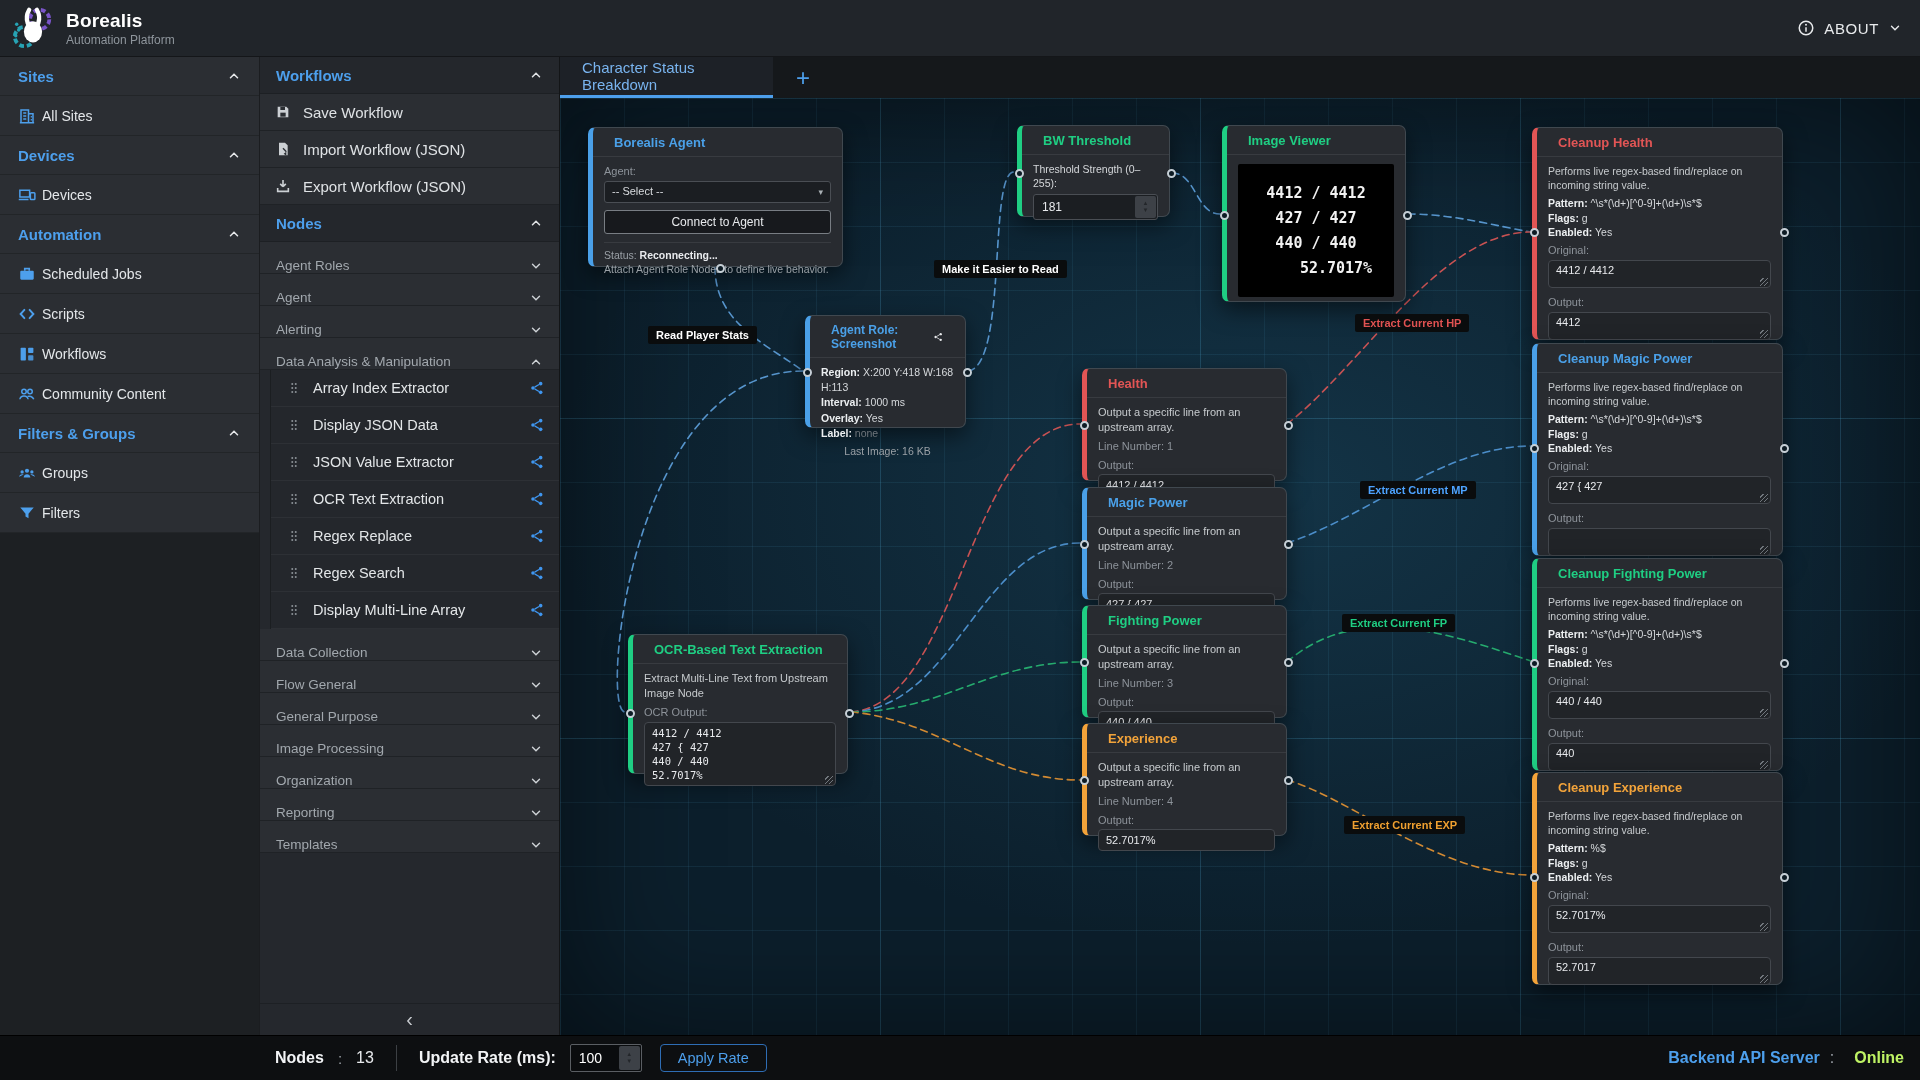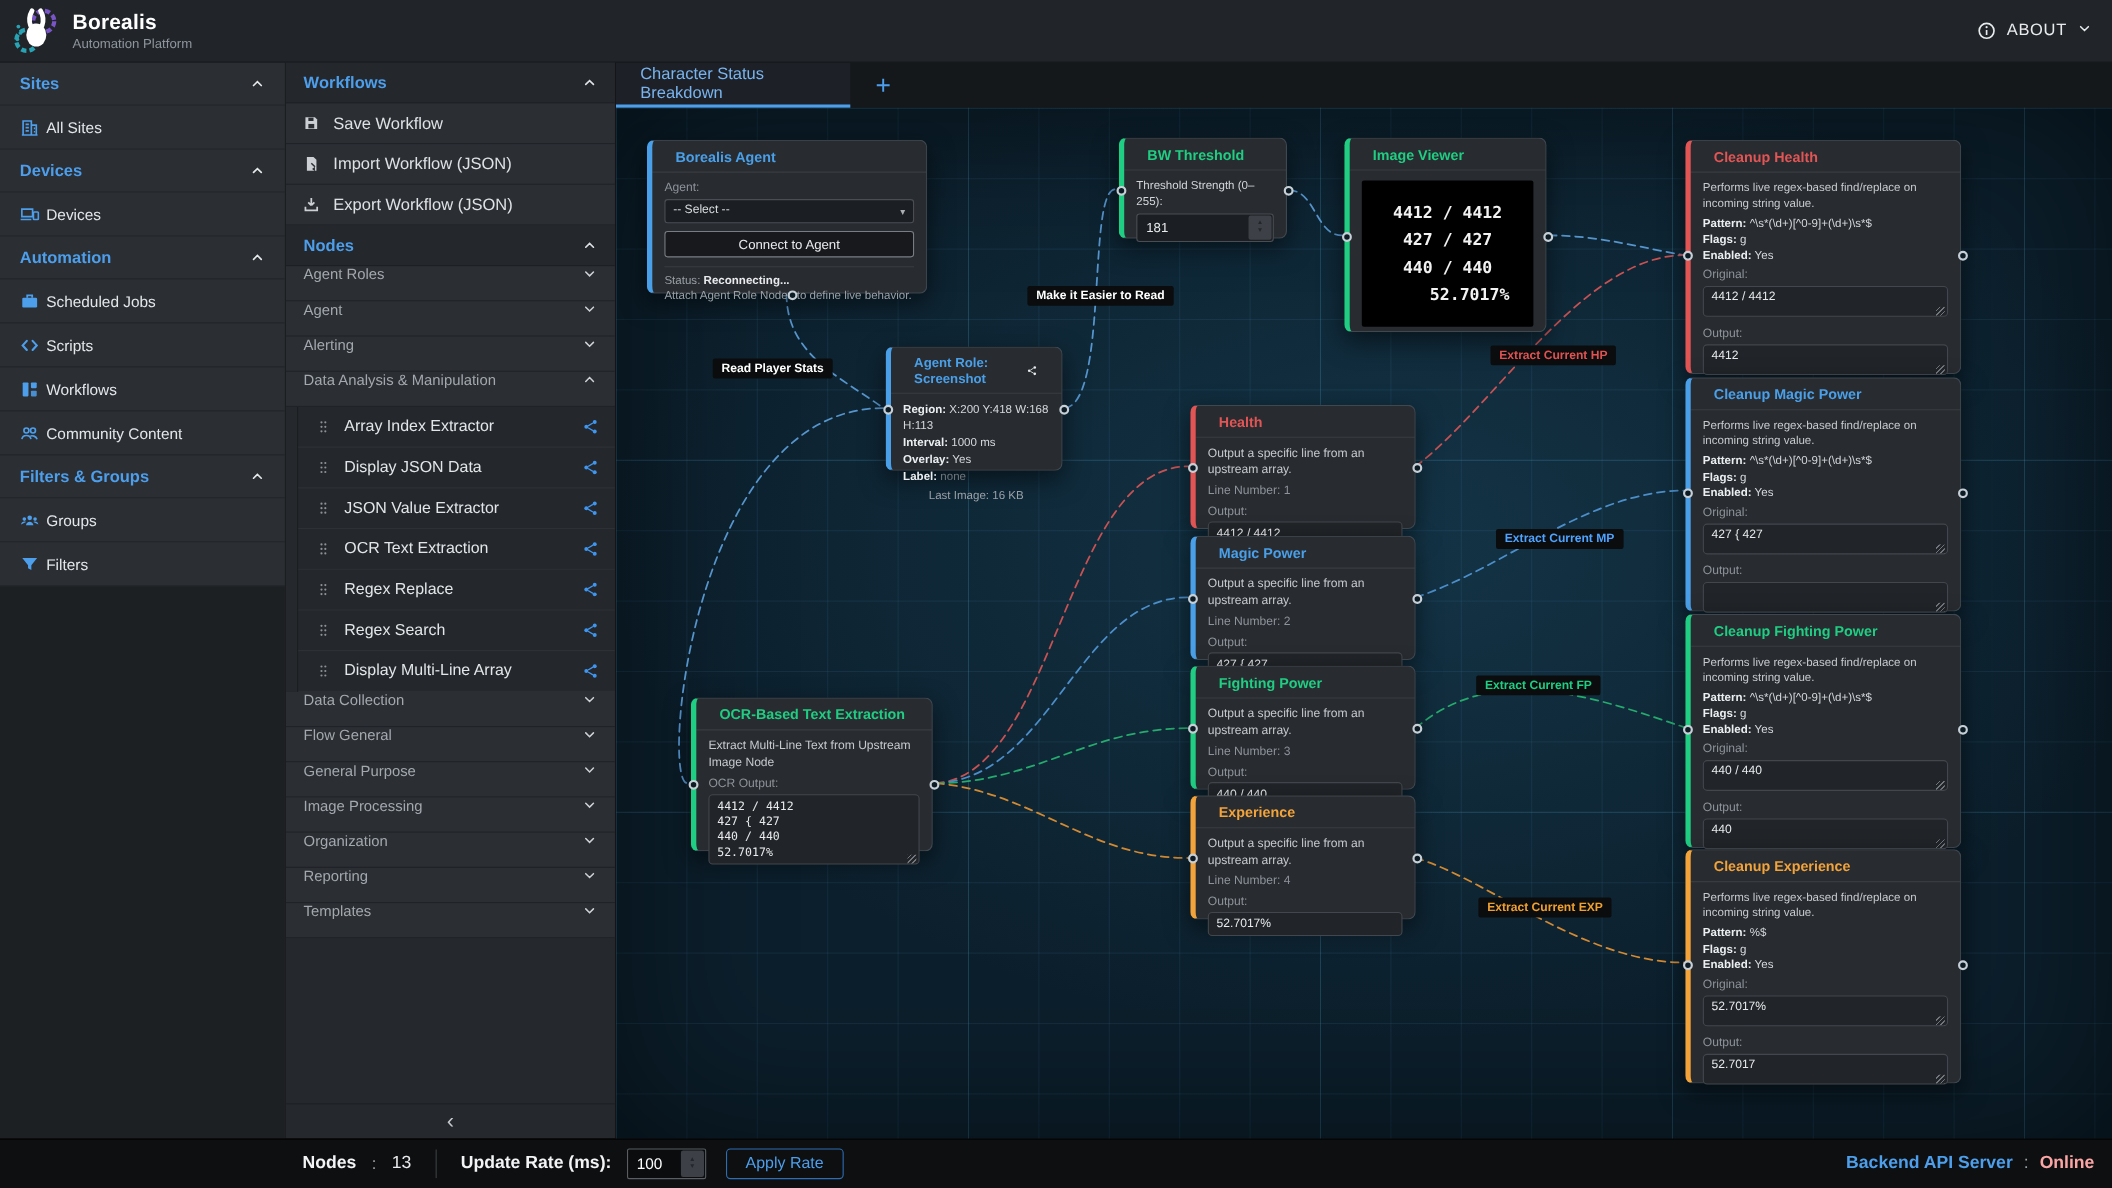--- a/index.html
+++ b/index.html
@@ -6,41 +6,41 @@
   html,body { width:1920px; height:1080px; overflow:hidden; background:#1a1c1f;
     font-family:"Liberation Sans", sans-serif; -webkit-font-smoothing:antialiased; }
   .app { width:1920px; height:1080px; display:flex; flex-direction:column; }
 
   
   .hdr { height:57px; background:#21252a; display:flex; align-items:center; padding:0 18px 0 10px; border-bottom:1px solid #141619; flex:none; }
   .logo { width:46px; height:46px; flex:none; }
   .brand { margin-left:10px; }
   .brand .b1 { color:#fff; font-size:19px; font-weight:bold; letter-spacing:.2px; }
   .brand .b2 { color:#8e959c; font-size:12px; margin-top:1px; }
-  .hdr-right { margin-left:auto; display:flex; gap:9px; color:#e8eaec; cursor:pointer; }
+  .hdr-right { margin-left:auto; display:flex; align-items:center; gap:9px; color:#e8eaec; cursor:pointer; }
   .hdr-right .about { font-size:15px; letter-spacing:.6px; }
 
   
   .main { flex:1; display:flex; min-height:0; }
 
   
   .sidebar { width:260px; background:#2b2e33; display:flex; flex-direction:column; border-right:1px solid #1b1d20; flex:none; }
   .sb-head { height:39px; display:flex; align-items:center; padding:0 18px; color:#4d9fec; font-size:15px; font-weight:bold; border-bottom:1px solid #222528; cursor:pointer; flex:none; }
   .sb-head .chev { margin-left:auto; color:#e6e8ea; }
   .sb-item { height:40px; display:flex; align-items:center; gap:6px; padding:0 18px; color:#e4e7ea; font-size:14px; border-bottom:1px solid #222528; cursor:pointer; flex:none; }
   .sb-item svg { color:#4d9fec; flex:none; }
   .sb-fill { flex:1; background:#1d2023; }
 
   
   .panel { width:300px; background:#25282d; display:flex; flex-direction:column; border-right:1px solid #131517; flex:none; }
   .pn-head { height:37px; display:flex; align-items:center; padding:0 16px; color:#4d9fec; font-size:15px; font-weight:bold; background:#24272c; border-bottom:1px solid #1d2024; cursor:pointer; flex:none; }
   .pn-head .chev { margin-left:auto; color:#dfe2e5; }
   .pn-action { height:37px; display:flex; align-items:center; gap:12px; padding:0 15px; color:#dfe2e5; font-size:15px; background:#2b2e33; border-bottom:1px solid #1f2226; cursor:pointer; flex:none; }
   .pn-action svg { color:#ccd0d4; flex:none; }
-  .pn-cat { height:32px; display:flex; align-items:flex-start; padding:0 16px; color:#a2a8ae; font-size:13.5px; background:#2b2e33; border-bottom:1px solid #1f2226; cursor:pointer; flex:none; }
+  .pn-cat { height:32px; display:flex; align-items:flex-end; padding:0 16px; color:#a2a8ae; font-size:13.5px; background:#2b2e33; border-bottom:1px solid #1f2226; cursor:pointer; flex:none; }
   .pn-cat .chev { margin-left:auto; color:#ced2d6; }
   .pn-sub { margin-left:10px; background:#24272c; border-left:1px solid #1b1e21; }
   .pn-subitem { height:37px; display:flex; align-items:center; gap:12px; padding:0 14px 0 16px; color:#e3e6e8; font-size:14.5px; border-bottom:1px solid rgba(255,255,255,.045); cursor:grab; }
   .pn-subitem .grip { color:#8d9298; flex:none; }
   .pn-subitem .nodeicon { margin-left:auto; color:#3f96f0; flex:none; }
   .pn-fill { flex:1; background:#25282d; }
   .pn-collapse { height:32px; background:#25282d; border-top:1px solid #1d2024; display:flex; align-items:center; justify-content:center; color:#c7cbcf; font-size:20px; cursor:pointer; flex:none; }
 
   
   .workspace { flex:1; display:flex; flex-direction:column; min-width:0; }
@@ -101,21 +101,21 @@
   .sb-strong { color:#f2f4f6; font-size:16px; font-weight:bold; }
   .sb-colon { color:#9aa0a6; font-size:15px; margin:0 14px; }
   .sb-num { color:#e8eaed; font-size:16px; }
   .vdiv { width:1px; height:26px; background:#3c4044; margin:0 22px; }
   .ratewrap { position:relative; width:72px; margin-left:14px; }
   .ratewrap input { width:100%; height:28px; background:#0a0c0e; border:1px solid #5a5e63; border-radius:2px; color:#fff; font-size:14px; padding:2px 24px 2px 8px; font-family:"Liberation Sans",sans-serif; }
   .applybtn { margin-left:18px; padding:5px 17px; background:transparent; border:1px solid #2e6db4; border-radius:4px; color:#4d9fec; font-size:14.5px; cursor:pointer; font-family:"Liberation Sans",sans-serif; }
   .backend { margin-left:auto; display:flex; align-items:center; font-size:16px; font-weight:bold; }
   .backend .lbl { color:#4d9fec; }
   .backend .col { color:#9aa0a6; margin:0 10px; font-weight:normal; }
-  .backend .on { color:#fca5a5; }
+  .backend .on { color:#bef264;margin-left:10px; }
 
   .icon18 { width:18px; height:18px; } .icon16 { width:16px; height:16px; } .icon14 { width:14px; height:14px; }
 </style>
 </head>
 <body>
 
 <div class="app">
 
   <header class="hdr">
     <svg class="logo" viewBox="0 0 48 48">

